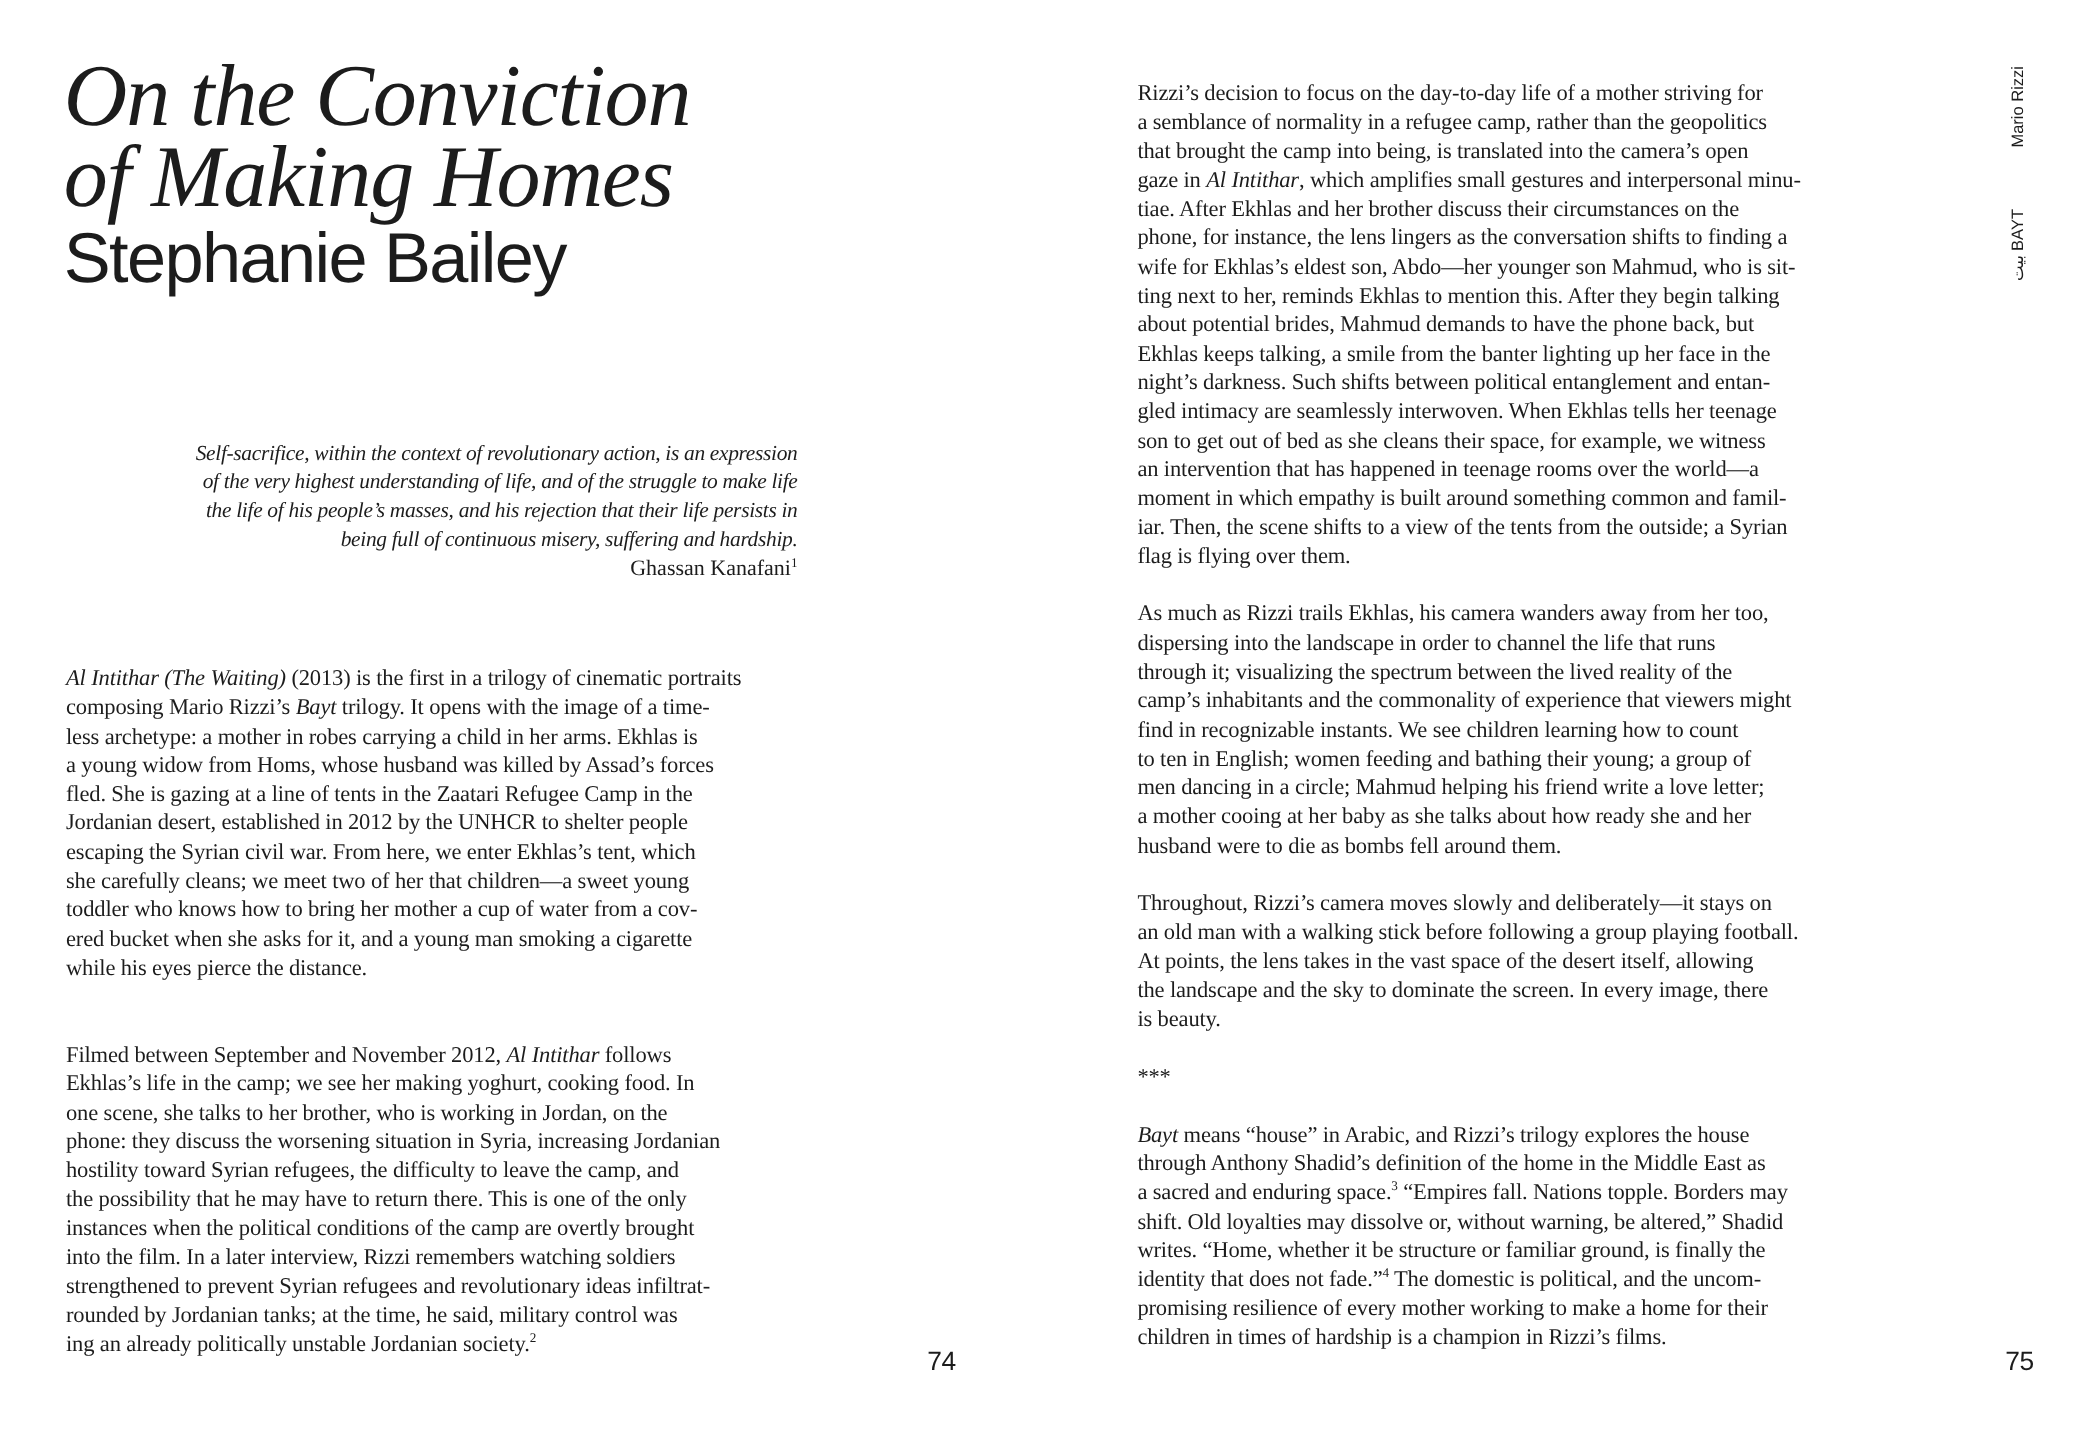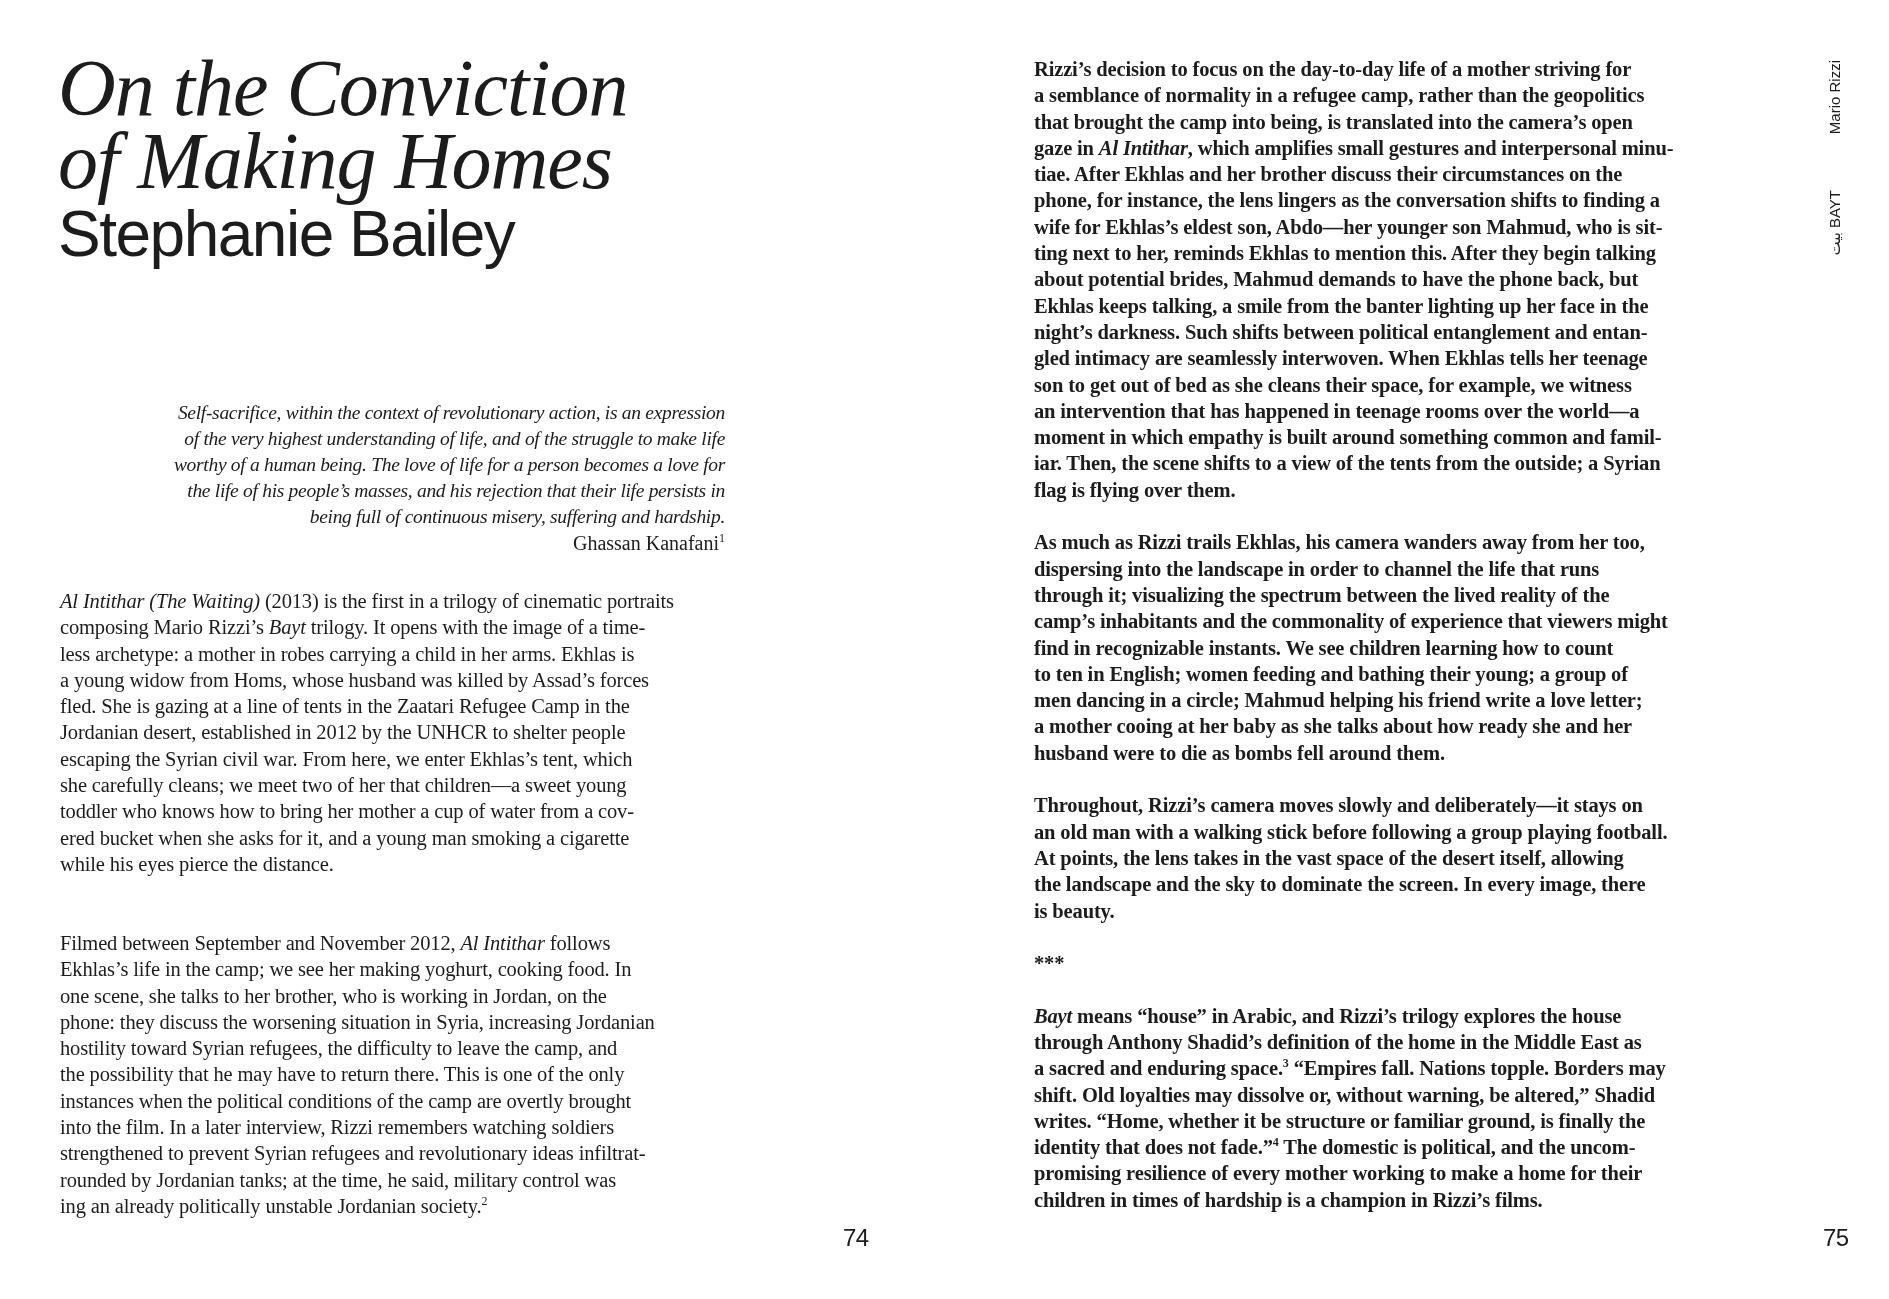--- a/index.html
+++ b/index.html
@@ -8,22 +8,22 @@
   .title-block { position: absolute; left: 58px; top: 52px; width: 700px; }
   .title-line { font-size: 80px; line-height: 73px; height: 73px; white-space: nowrap; letter-spacing: -1px; }
   .serif-it { font-family: "Liberation Serif", "DejaVu Serif", serif; font-style: italic; }
   .sans { font-family: "Liberation Sans", "DejaVu Sans", sans-serif; font-style: normal; }
   .author-line { font-family: "Liberation Sans", "DejaVu Sans", sans-serif; font-size: 64px; line-height: 73px; letter-spacing: -1.5px; }
   .epigraph { position: absolute; left: 140px; top: 400px; width: 585px; text-align: right; font-family: "Liberation Serif", "DejaVu Serif", serif; }
   .epi-line { font-style: italic; font-size: 19.5px; line-height: 26px; white-space: nowrap; letter-spacing: -0.3px; }
   .epi-attrib { font-size: 20px; line-height: 26px; white-space: nowrap; }
   sup { font-size: 12px; line-height: 0; vertical-align: super; }
   .col { position: absolute; font-family: "Liberation Serif", "DejaVu Serif", serif; font-size: 20.5px; }
-  .col-left { left: 60px; width: 670px; }
-  .col-right { left: 1034px; width: 670px; top: 56px; font-weight: bold; }
+  .col-left { left: 60px; width: 670px; margin-top: 16px; }
+  .col-right { left: 1034px; width: 670px; top: 72px; }
   .line { height: 26.3px; line-height: 26.3px; white-space: nowrap; letter-spacing: -0.15px; }
   .gap { height: 26.3px; }
   .it { font-style: italic; }
   .page-num { position: absolute; top: 1224px; font-family: Liberation Sans, sans-serif; font-size: 24px; letter-spacing: -0.5px; }
   .running-head { position: absolute; left: 1826px; top: 60px; width: 24px; height: 210px; }
   .rh-item { position: absolute; left: 0; writing-mode: vertical-rl; transform: rotate(180deg); font-family: "Liberation Sans", "DejaVu Sans", sans-serif; font-size: 15px; white-space: nowrap; }
 </style>
 </head>
 <body>
 
@@ -32,21 +32,20 @@
   <div>
     <div class="title-block">
       <div class="title-line serif-it">On the Conviction</div>
       <div class="title-line serif-it">of Making Homes</div>
       <div class="author-line">Stephanie Bailey</div>
     </div>
 
     <div class="epigraph">
       <div class="epi-line">Self-sacrifice, within the context of revolutionary action, is an expression</div>
       <div class="epi-line">of the very highest understanding of life, and of the struggle to make life</div>
-      <div class="epi-line">worthy of a human being. The love of life for a person becomes a love for</div>
       <div class="epi-line">the life of his people’s masses, and his rejection that their life persists in</div>
       <div class="epi-line">being full of continuous misery, suffering and hardship.</div>
       <div class="epi-attrib"><span>Ghassan Kanafani</span><sup>1</sup></div>
     </div>
 
     <div class="col col-left" style="top:588px;">
         <div class="line"><span class="it">Al Intithar (The Waiting)</span><span> (2013) is the first in a trilogy of cinematic portraits</span></div>
         <div class="line"><span>composing Mario Rizzi’s </span><span class="it">Bayt</span><span> trilogy. It opens with the image of a time-</span></div>
         <div class="line"><span>less archetype: a mother in robes carrying a child in her arms. Ekhlas is</span></div>
         <div class="line"><span>a young widow from Homs, whose husband was killed by Assad’s forces</span></div>

